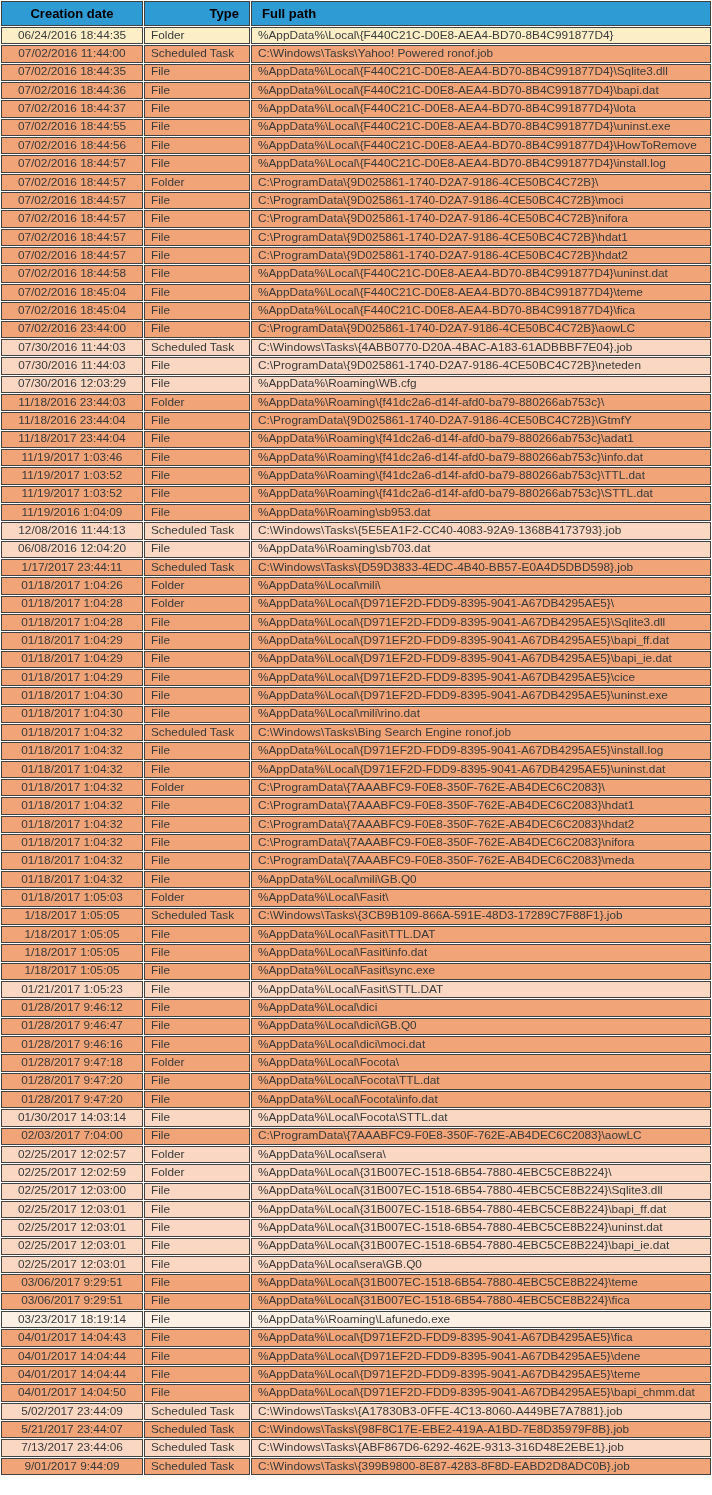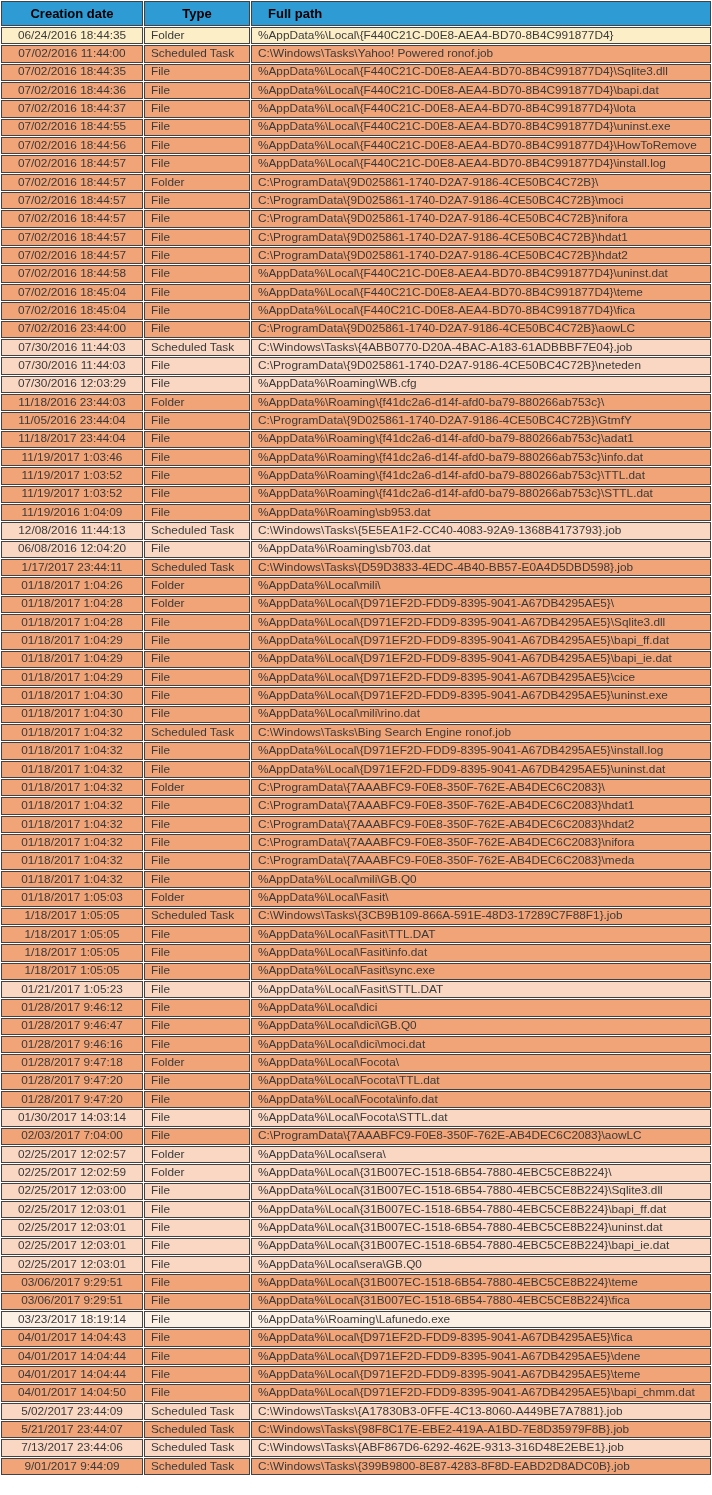--- a/index.html
+++ b/index.html
@@ -17,24 +17,24 @@
     border: 1px solid var(--border, #424242);
     overflow: hidden;
     white-space: nowrap;
   }
   th {
     background: var(--header-bg, #2E9BD5);
     color: var(--header-text, #000);
     font-weight: bold;
     font-size: 13px;
     height: 25px;
-    padding: 0 16px;
+    padding: 0 10px;
   }
   th.c-date { width: 142px; text-align: center; }
-  th.c-type { width: 106px; text-align: center; }
+  th.c-type { width: 106px; text-align: right; }
   th.c-path { text-align: left; }
   td {
     font-size: 11.8px;
     color: var(--cell-text, #3A3A3A);
     height: 17.35px;
     line-height: 1;
     padding: 0 6px;
   }
   td.c-date { text-align: center; }
   td.c-type, td.c-path { text-align: left; }
@@ -155,21 +155,21 @@
           <td class="c-date">07/30/2016 12:03:29</td>
           <td class="c-type">File</td>
           <td class="c-path">%AppData%\Roaming\WB.cfg</td>
         </tr>
         <tr class="shade-dark">
           <td class="c-date">11/18/2016 23:44:03</td>
           <td class="c-type">Folder</td>
           <td class="c-path">%AppData%\Roaming\{f41dc2a6-d14f-afd0-ba79-880266ab753c}\</td>
         </tr>
         <tr class="shade-dark">
-          <td class="c-date">11/05/2016 23:44:04</td>
+          <td class="c-date">11/18/2016 23:44:04</td>
           <td class="c-type">File</td>
           <td class="c-path">C:\ProgramData\{9D025861-1740-D2A7-9186-4CE50BC4C72B}\GtmfY</td>
         </tr>
         <tr class="shade-dark">
           <td class="c-date">11/18/2017 23:44:04</td>
           <td class="c-type">File</td>
           <td class="c-path">%AppData%\Roaming\{f41dc2a6-d14f-afd0-ba79-880266ab753c}\adat1</td>
         </tr>
         <tr class="shade-dark">
           <td class="c-date">11/19/2017 1:03:46</td>

